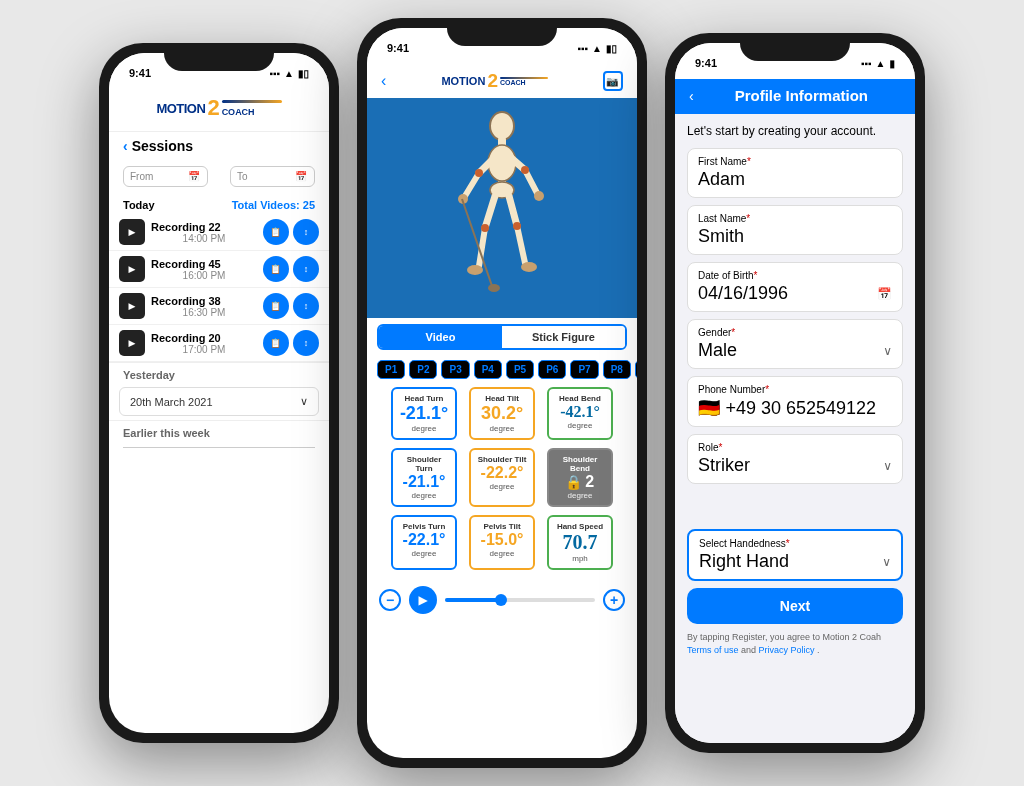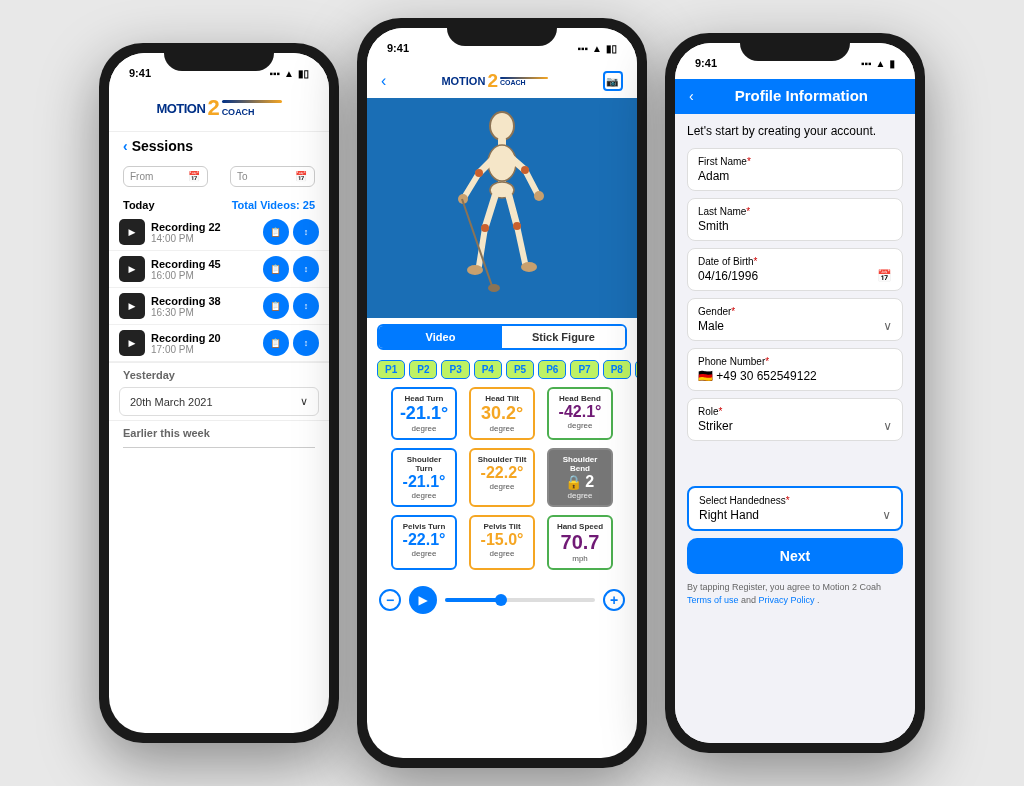--- a/index.html
+++ b/index.html
@@ -173,21 +173,21 @@
       border-radius: 5px;
       display: flex;
       align-items: center;
       justify-content: center;
       color: #fff;
       font-size: 9px;
       flex-shrink: 0;
     }
     .rec-info { flex: 1; }
     .rec-name { font-size: 11px; font-weight: 600; color: #000; }
-    .rec-time { font-size: 10px; color: #888; }
+    .rec-time { font-size: 10px; color: #888; text-align: center; }
     .rec-actions { display: flex; gap: 4px; }
     .rec-action-btn {
       width: 26px;
       height: 26px;
       background: #007AFF;
       border-radius: 50%;
       display: flex;
       align-items: center;
       justify-content: center;
       color: #fff;
@@ -275,21 +275,21 @@
       padding: 4px 10px;
       overflow-x: auto;
     }
     .pos-btn {
       border: 1.5px solid #007AFF;
       border-radius: 5px;
       padding: 3px 7px;
       font-size: 10px;
       font-weight: 600;
       color: #007AFF;
-      background: #bef264;
+      background: #000000;
       white-space: nowrap;
       flex-shrink: 0;
     }
 
     .p2-metrics-grid {
       display: grid;
       grid-template-columns: 1fr 1fr 1fr;
       gap: 12px;
       padding: 4px 24px;
     }
@@ -302,21 +302,21 @@
       border: 2px solid;
     }
     .metric-label { font-size: 8px; font-weight: 600; color: #333; text-align: center; }
     .metric-value { font-size: 18px; font-weight: 700; }
     .metric-unit { font-size: 8px; color: #555; }
     .card-blue { border-color: #007AFF; }
     .card-blue .metric-value { color: #007AFF; }
     .card-yellow { border-color: #f5a623; }
     .card-yellow .metric-value { color: #f5a623; }
     .card-green { border-color: #4CAF50; }
-    .card-green .metric-value { color: #701a75; }
+    .card-green .metric-value { color: #0369a1; font-family: Liberation Serif, serif; }
     .card-gray { border-color: #888; background: #777; }
     .card-gray .metric-value { color: #fff; }
     .card-gray .metric-label { color: #fff; }
     .card-gray .metric-unit { color: #eee; }
 
     .p2-playback-bar {
       display: flex;
       align-items: center;
       gap: 8px;
       padding: 8px 12px;
@@ -386,21 +386,21 @@
       border: 1px solid #ddd;
     }
     .p3-field-label {
       font-size: 10px;
       color: #000;
       font-weight: 500;
       margin-bottom: 2px;
     }
     .p3-field-label span { color: #c00; }
     .p3-field-value {
-      font-size: 12px;
+      font-size: 18px;
       color: #000;
     }
     .p3-field-row {
       display: flex;
       justify-content: space-between;
       align-items: center;
     }
     .p3-chevron { color: #666; font-size: 12px; }
     .p3-next-btn {
       background: #007AFF;

